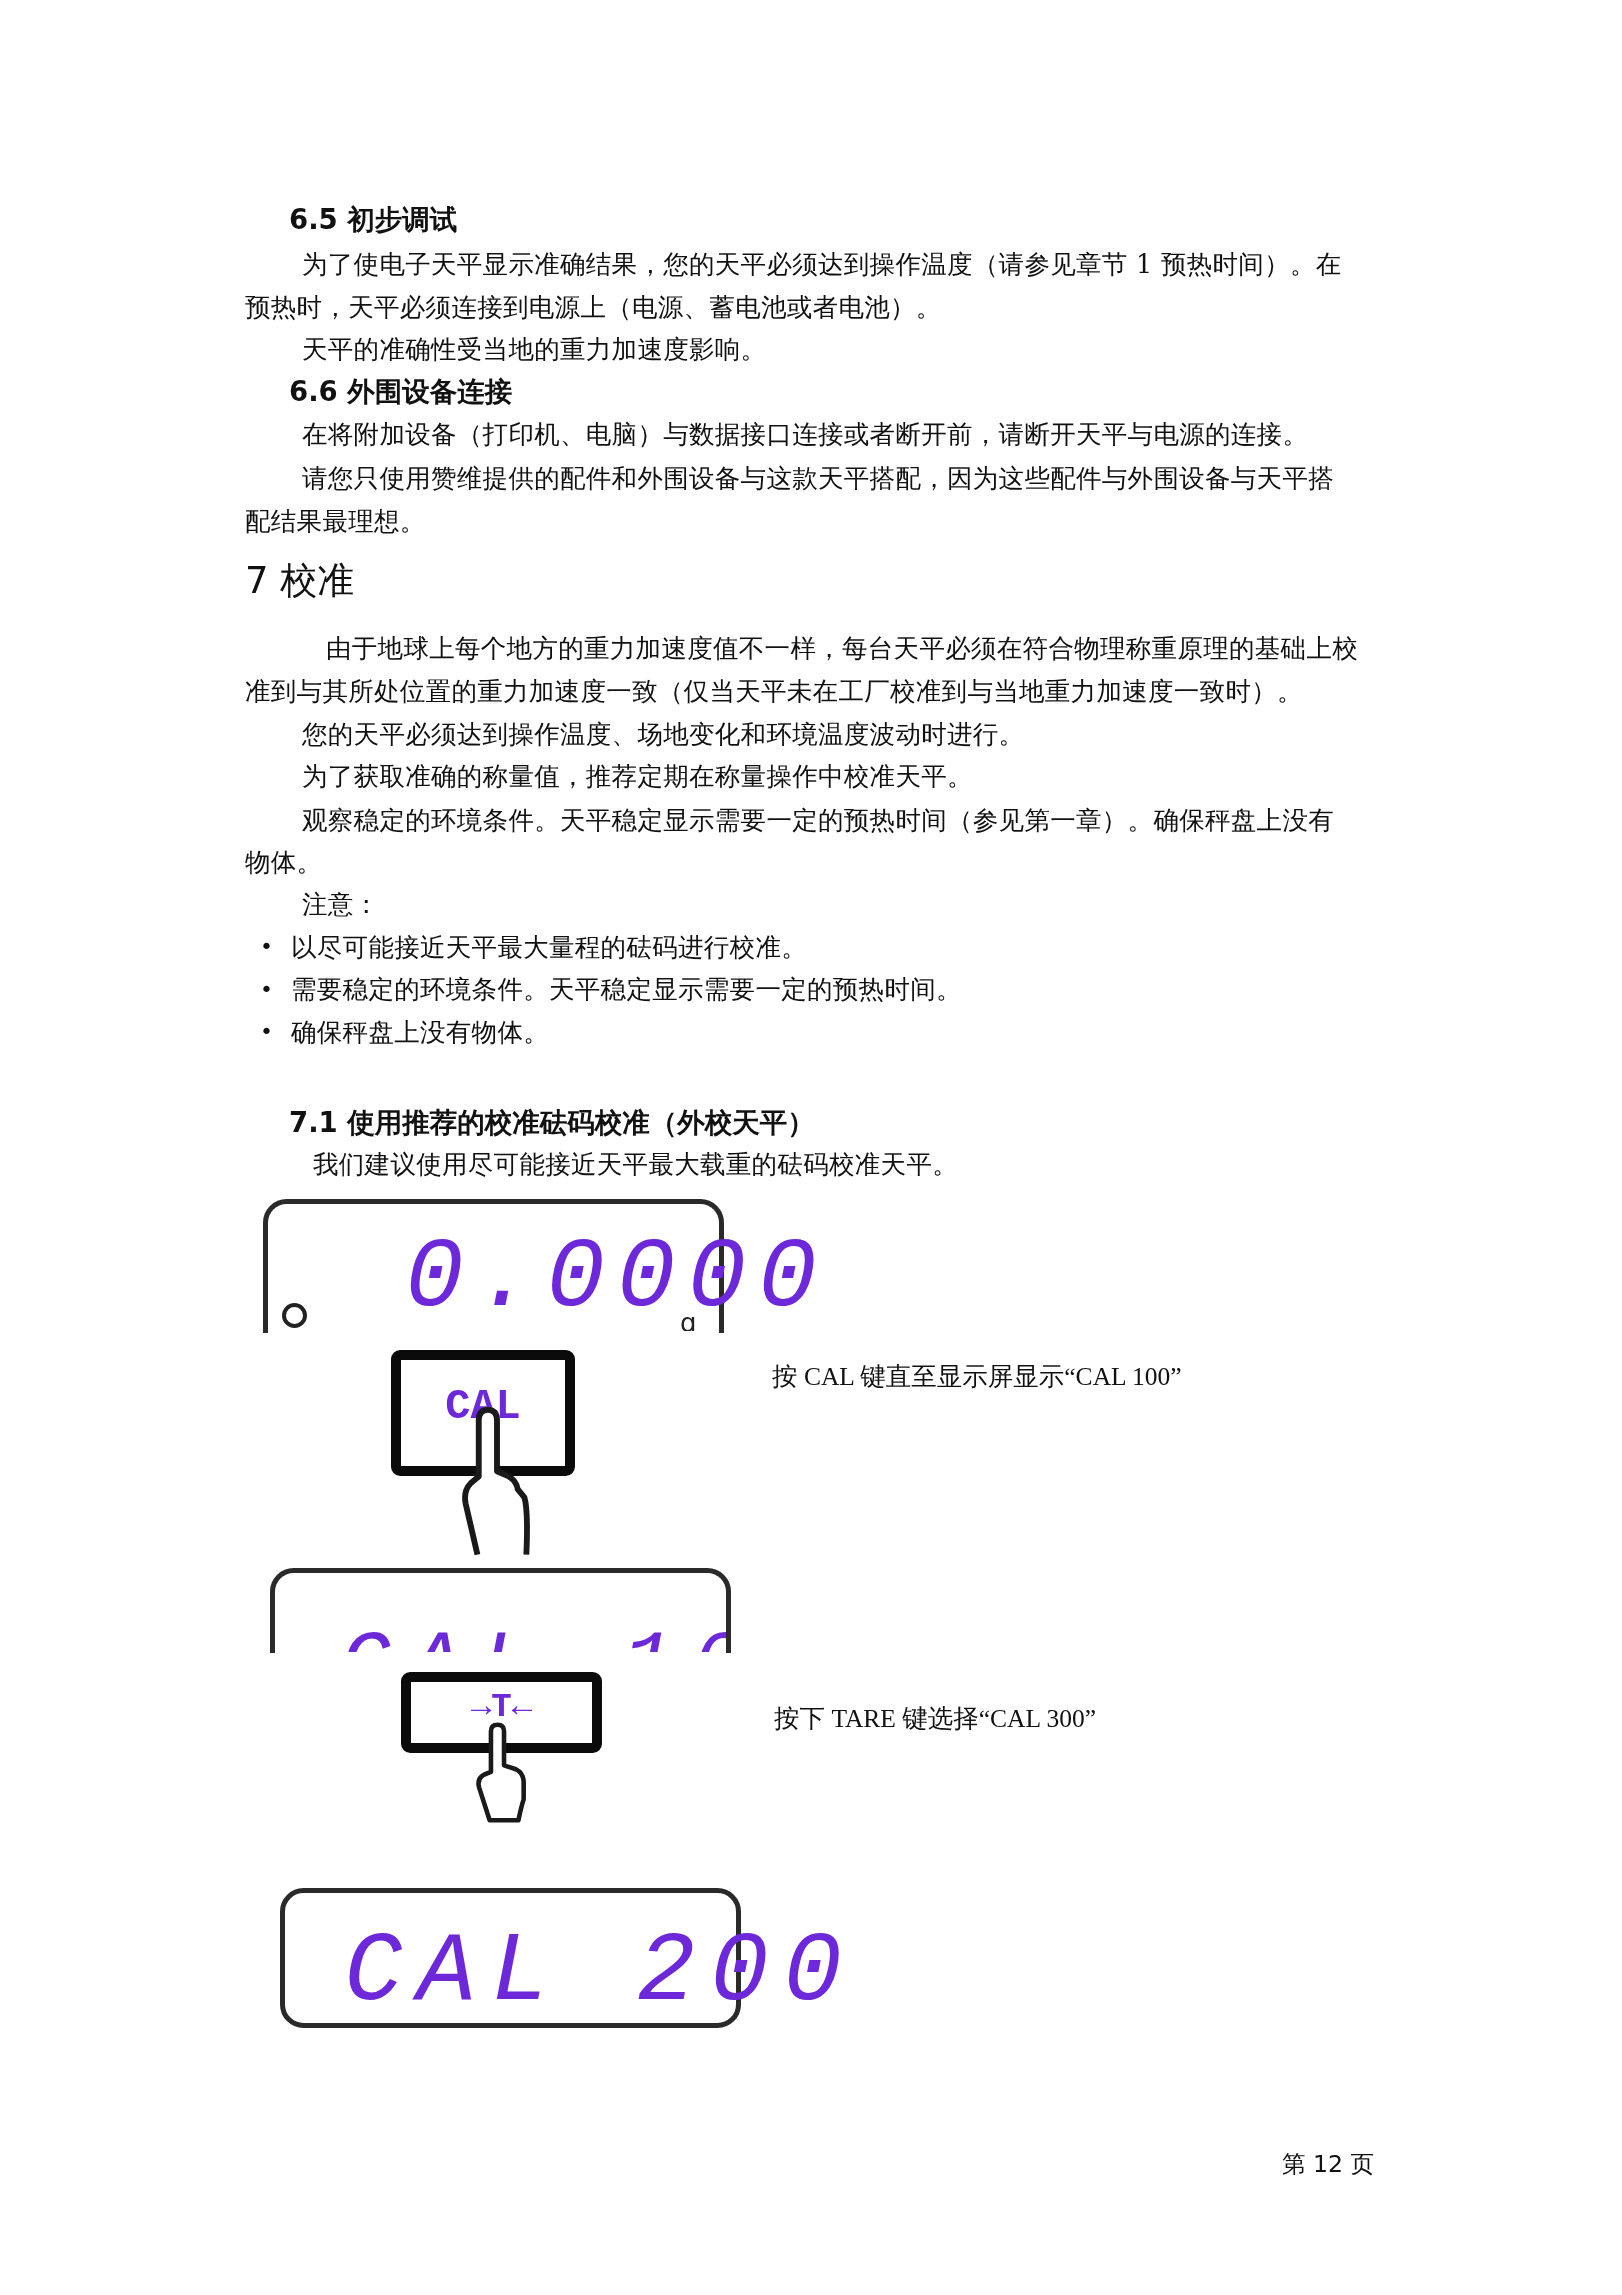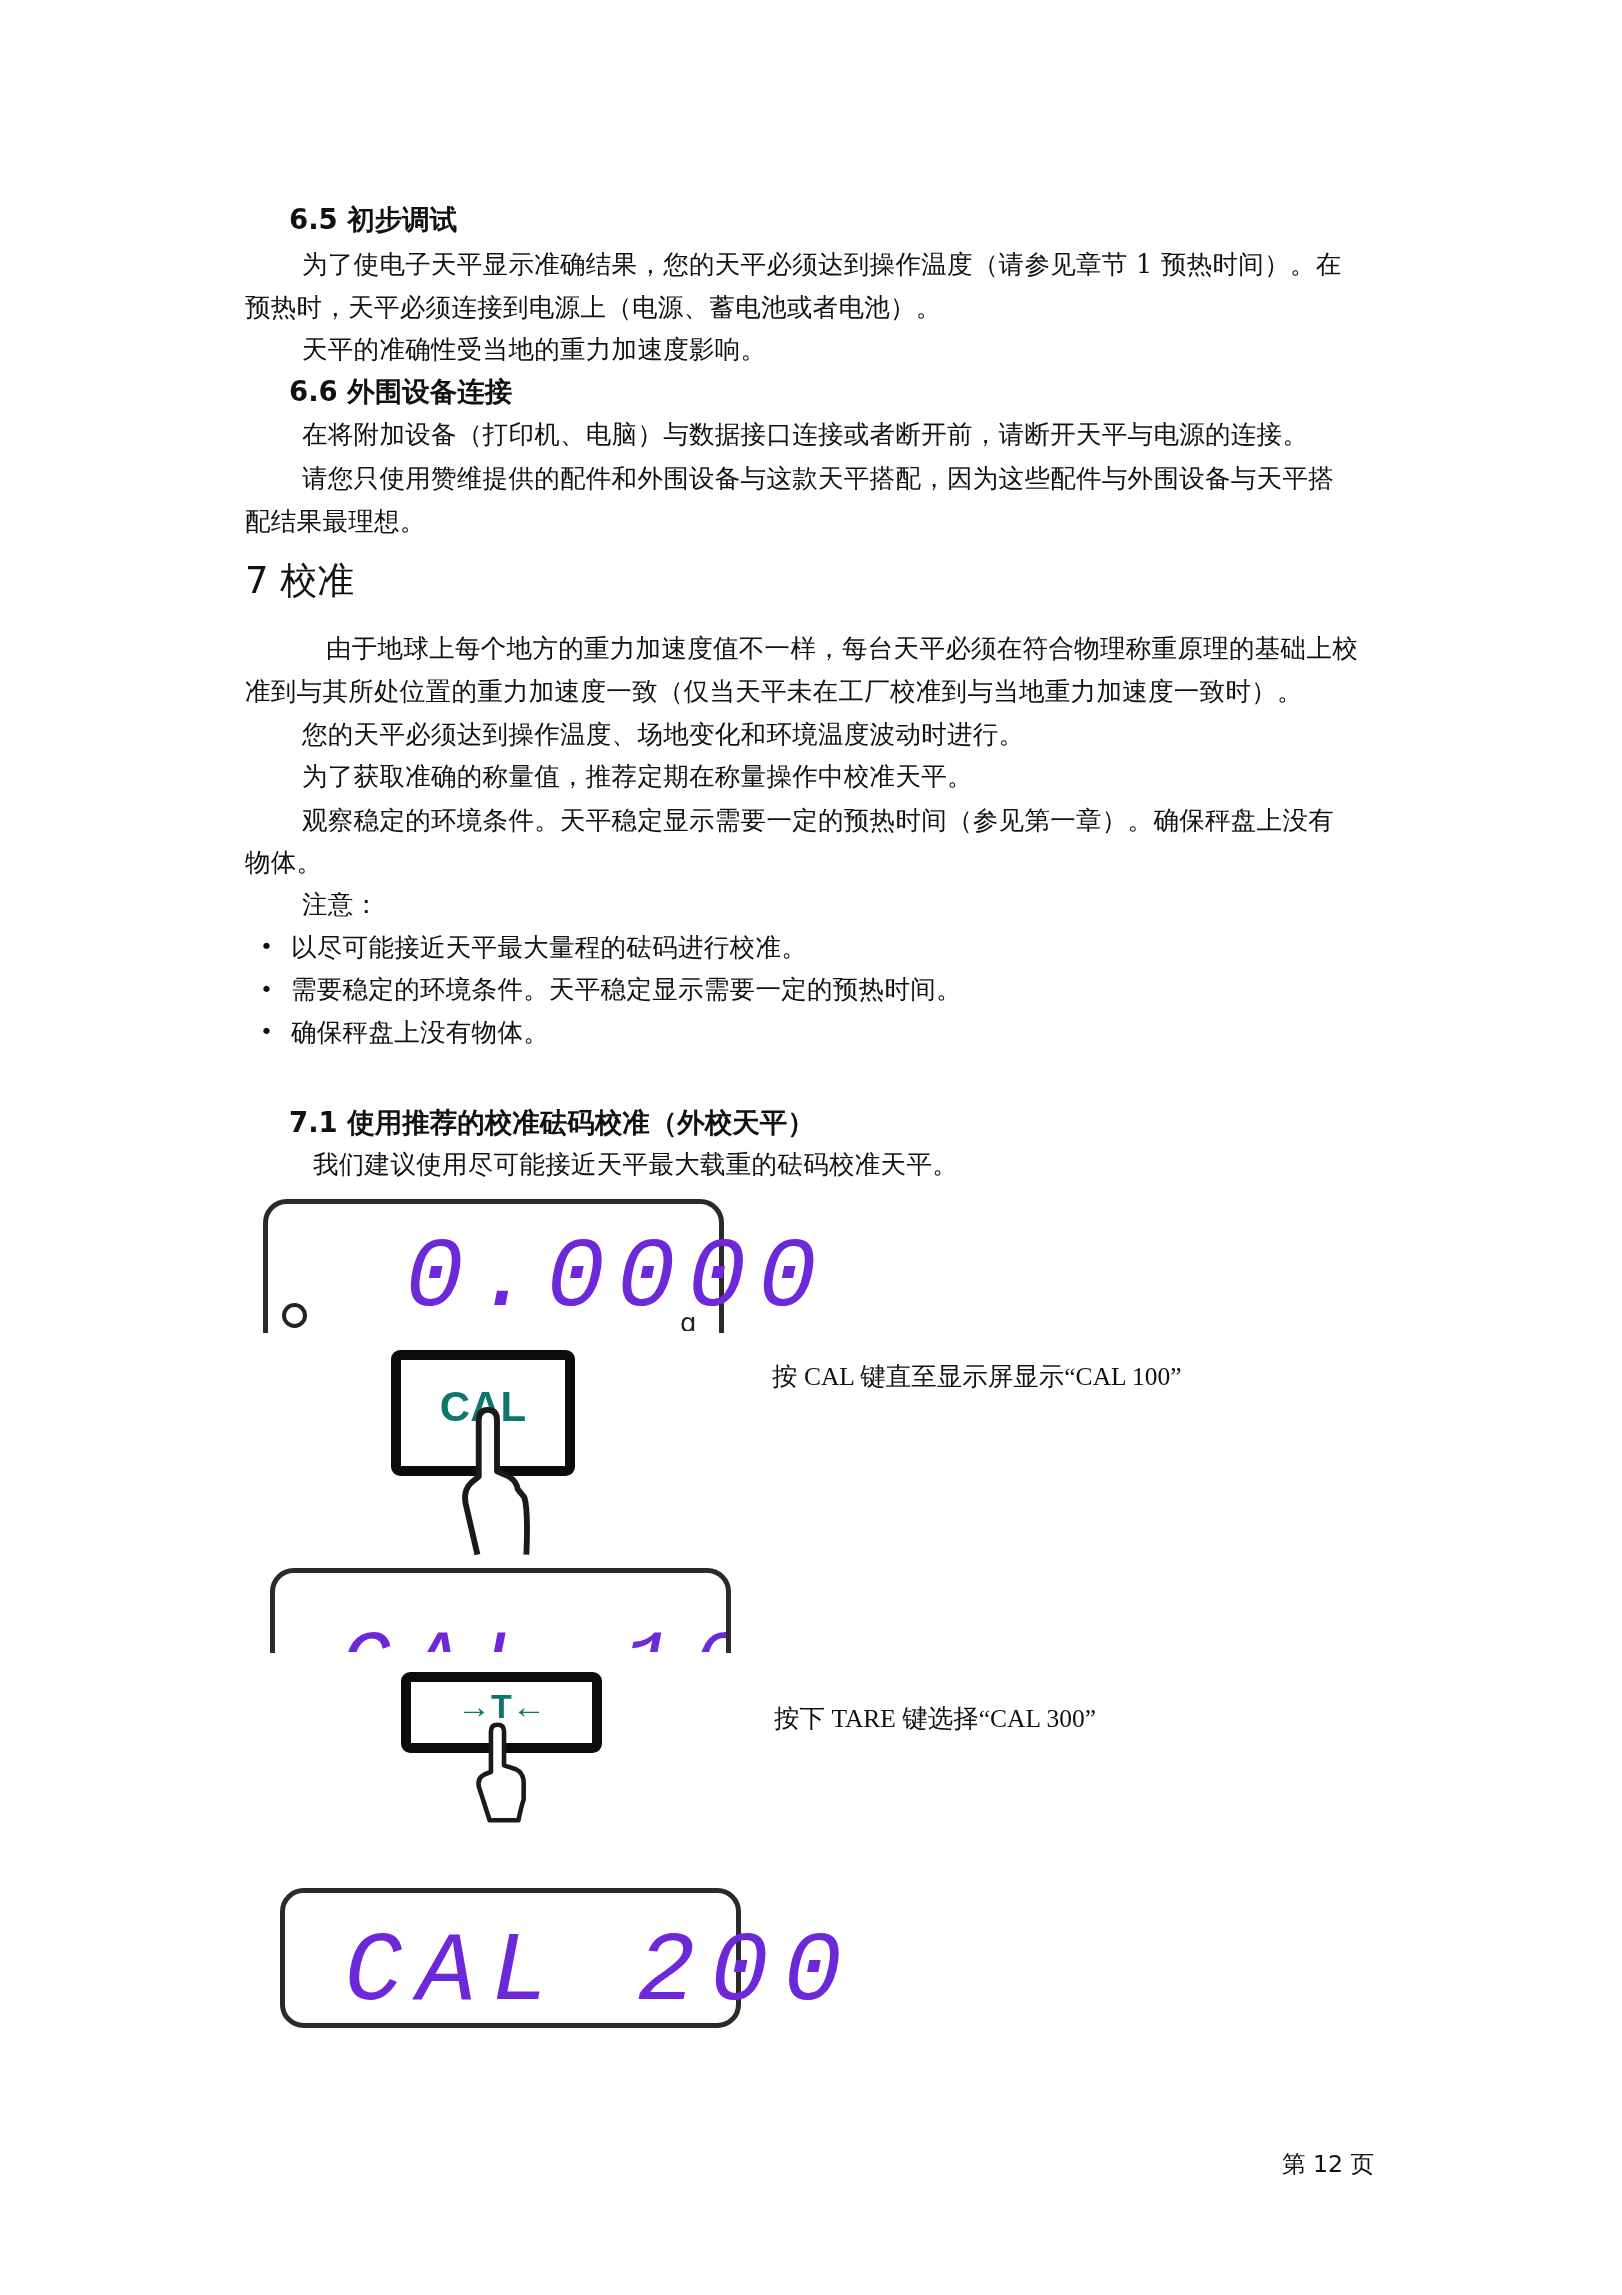--- a/index.html
+++ b/index.html
@@ -9,21 +9,21 @@
   .h2 { font-family: "DejaVu Sans", "Liberation Sans", sans-serif; font-weight: bold; font-size: 27.5px; line-height: 33px; margin-left: 44px; }
   .h1 { font-family: "DejaVu Sans", "Liberation Sans", sans-serif; font-size: 37px; line-height: 42px; }
   .body { font-size: 25.5px; line-height: 31px; letter-spacing: 0.3px; }
   .bullet-dot { font-family: "DejaVu Sans", sans-serif; font-size: 22px; }
   .lcd { position: absolute; border: 5.9px solid #2a2a2a; border-radius: 23.6px; background: #fff; box-sizing: border-box; }
   .clip-bottom { border-bottom: none; border-bottom-left-radius: 0; border-bottom-right-radius: 0; }
   .seg { font-family: Liberation Mono, monospace; color: #6d28d9;
          font-style: italic; letter-spacing: 11.8px; position: absolute; white-space: nowrap; }
   .key { position: absolute; border: 10.5px solid #0b0b0b; border-radius: 9.2px; background: #fff; box-sizing: border-box;
          display: flex; align-items: center; justify-content: center; }
-  .key-label { font-family: Liberation Sans, sans-serif; font-weight: bold; color: #0f766e; }
+  .key-label { font-family: Liberation Mono, monospace; font-weight: bold; color: #6d28d9; }
   .footer { font-family: "DejaVu Sans", "Liberation Sans", sans-serif; font-size: 23.6px; }
 </style>
 </head>
 <body>
 
 <div class="abs h2" style="left:245px; top:203px;">6.5 初步调试</div>
 <div class="abs body" style="left:302px; top:249px;">为了使电子天平显示准确结果，您的天平必须达到操作温度（请参见章节 1 预热时间）。在</div>
 <div class="abs body" style="left:245px; top:292px;">预热时，天平必须连接到电源上（电源、蓄电池或者电池）。</div>
 <div class="abs body" style="left:302px; top:334px;">天平的准确性受当地的重力加速度影响。</div>
 

